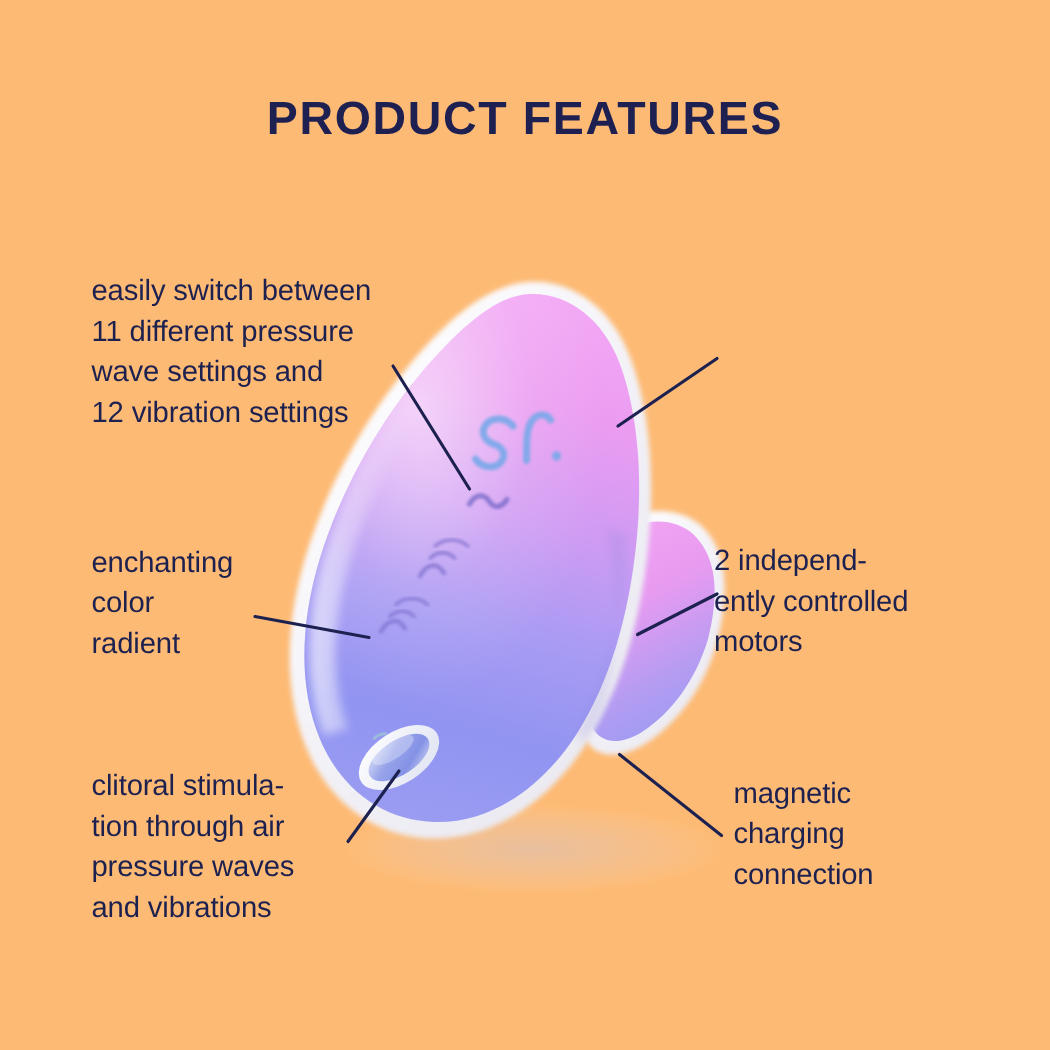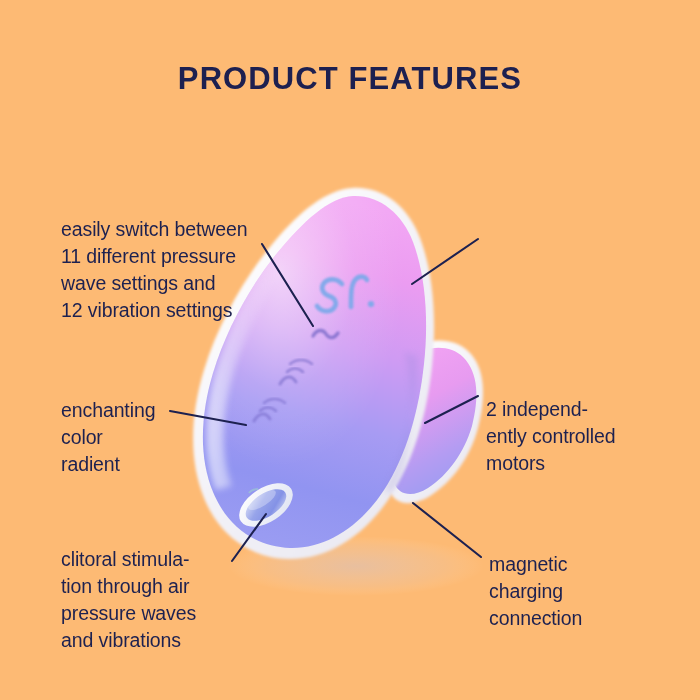--- a/index.html
+++ b/index.html
@@ -32,27 +32,26 @@
 
   
   .callout {
     position: absolute;
     color: #1d2150;
     font-size: 19.5px;
     line-height: 27px;
     font-family: "Liberation Sans", sans-serif;
     white-space: pre-line;
     letter-spacing: -0.1px;
-    margin-top: 35px;
   }
   #label-settings   { left: 61px;  top: 181px; width: 240px; }
   #label-gradient   { left: 61px;  top: 362px; width: 200px; }
   #label-clitoral   { left: 61px;  top: 511px; width: 215px; }
   #label-silicone   { left: 489px; top: 206px; width: 185px; }
-  #label-motors     { left: 486px; top: 361px; width: 190px; }
+  #label-motors     { left: 476px; top: 361px; width: 190px; }
   #label-magnetic   { left: 489px; top: 516px; width: 195px; }
 
   
   #art {
     position: absolute;
     left: 0;
     top: 0;
     width: 700px;
     height: 700px;
     pointer-events: none;

